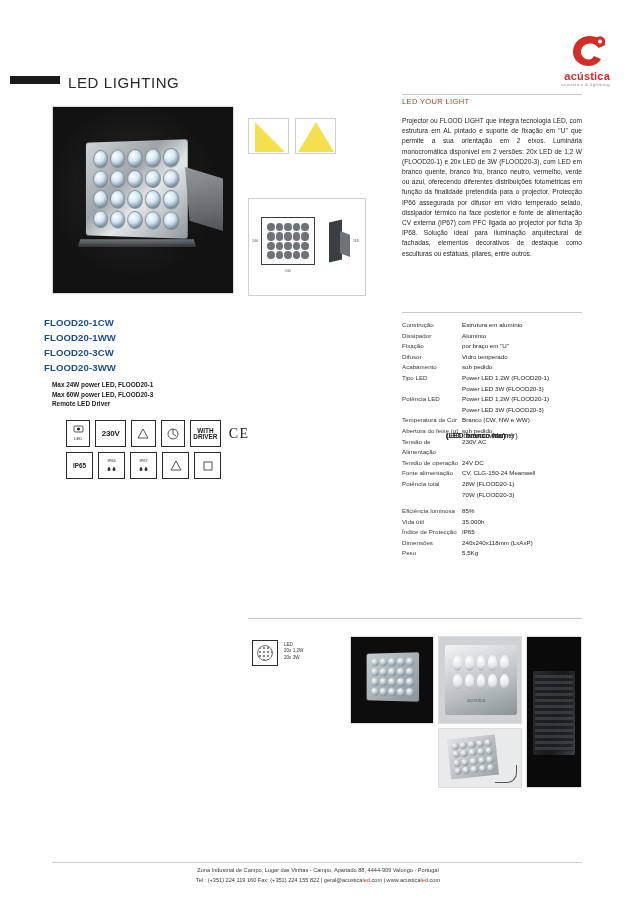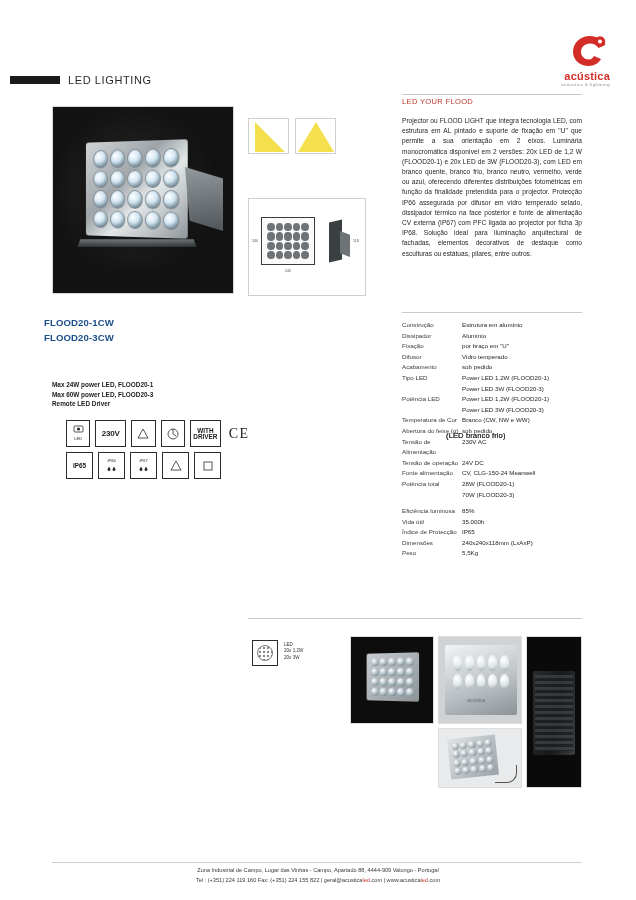--- a/index.html
+++ b/index.html
@@ -10,21 +10,21 @@
     font-family: "Liberation Sans", sans-serif;
     color: #1a1a1a;
     position: relative;
     overflow: hidden;
   }
   .page { position: relative; width: 636px; height: 900px; }
 
   
   .header { position:absolute; top:26px; left:0; width:636px; height:50px; }
   .hdr-bar { position:absolute; left:10px; top:50px; width:50px; height:8px; background:#1a1a1a; }
-  .hdr-title { position:absolute; left:68px; top:48px; font-size:11px; letter-spacing:0.6px; color:#2a2a2a; }
+  .hdr-title { position:absolute; left:68px; top:48px; font-size:15px; letter-spacing:0.6px; color:#2a2a2a; }
   .logo { position:absolute; right:26px; top:8px; width:62px; height:48px; }
   .logo-mark { position:absolute; right:0; top:0; width:40px; height:34px; }
   .logo-text { position:absolute; right:0; top:36px; font-size:11px; color:#d32d27; letter-spacing:0.2px; font-weight:600; }
   .logo-sub { position:absolute; right:0; top:48px; font-size:4.2px; color:#888; letter-spacing:0.5px; }
 
   
   .photo-main {
     position:absolute; left:52px; top:106px; width:182px; height:188px;
     background:#121212; border:1px solid #d8d8d8;
   }
@@ -203,22 +203,30 @@
     <div class="lamp-base"></div>
     <div class="photo-glow"></div>
   </div>
 
   <div class="models">
     <div class="model-row">
       <span>FLOOD20-1CW</span>
       <span class="desc">(LED branco frio)</span>
     </div>
     <div class="model-row">
+      <span>FLOOD20-1WW</span>
+      <span class="desc">(LED branco warm)</span>
+    </div>
+    <div class="model-row">
       <span>FLOOD20-3CW</span>
       <span class="desc">(LED branco frio)</span>
+    </div>
+    <div class="model-row">
+      <span>FLOOD20-3WW</span>
+      <span class="desc">LED branco warmer)</span>
     </div>
   </div>
 
   <div class="power-notes">
     <div>Max 24W power LED, FLOOD20-1</div>
     <div>Max 60W power LED, FLOOD20-3</div>
     <div>Remote LED Driver</div>
   </div>
 
   <div class="badges">
@@ -324,21 +332,21 @@
     <div class="dwg-side">
       <div class="blk"></div>
       <div class="arm"></div>
     </div>
     <div class="dim" style="left:36px; top:70px;">240</div>
     <div class="dim" style="left:3px; top:40px;">240</div>
     <div class="dim" style="left:104px; top:40px;">118</div>
   </div>
 
   <div class="rule-top"></div>
-  <div class="led-life">LED YOUR FLOOD</div>
+  <div class="led-life">LED YOUR LIGHT</div>
   <div class="desc">Projector ou FLOOD LIGHT que integra tecnologia LED, com estrutura em AL pintado e suporte de fixação em "U" que permite a sua orientação em 2 eixos. Luminária monocromática disponível em 2 versões: 20x LED de 1,2 W (FLOOD20-1) e 20x LED de 3W (FLOOD20-3), com LED em branco quente, branco frio, branco neutro, vermelho, verde ou azul, oferecendo diferentes distribuições fotométricas em função da finalidade pretendida para o projector. Protecção IP66 assegurada por difusor em vidro temperado selado, dissipador térmico na face posterior e fonte de alimentação CV externa (IP67) com PFC ligada ao projector por ficha 3p IP68. Solução ideal para iluminação arquitectural de fachadas, elementos decorativos de destaque como esculturas ou estátuas, pilares, entre outros.</div>
 
   <div class="spec-rule"></div>
   <div class="specs">
     <div class="spec-row">
         <div class="k">Construção</div>
         <div class="v">Estrutura em alumínio</div>
       </div>
     <div class="spec-row">
         <div class="k">Dissipador</div>

